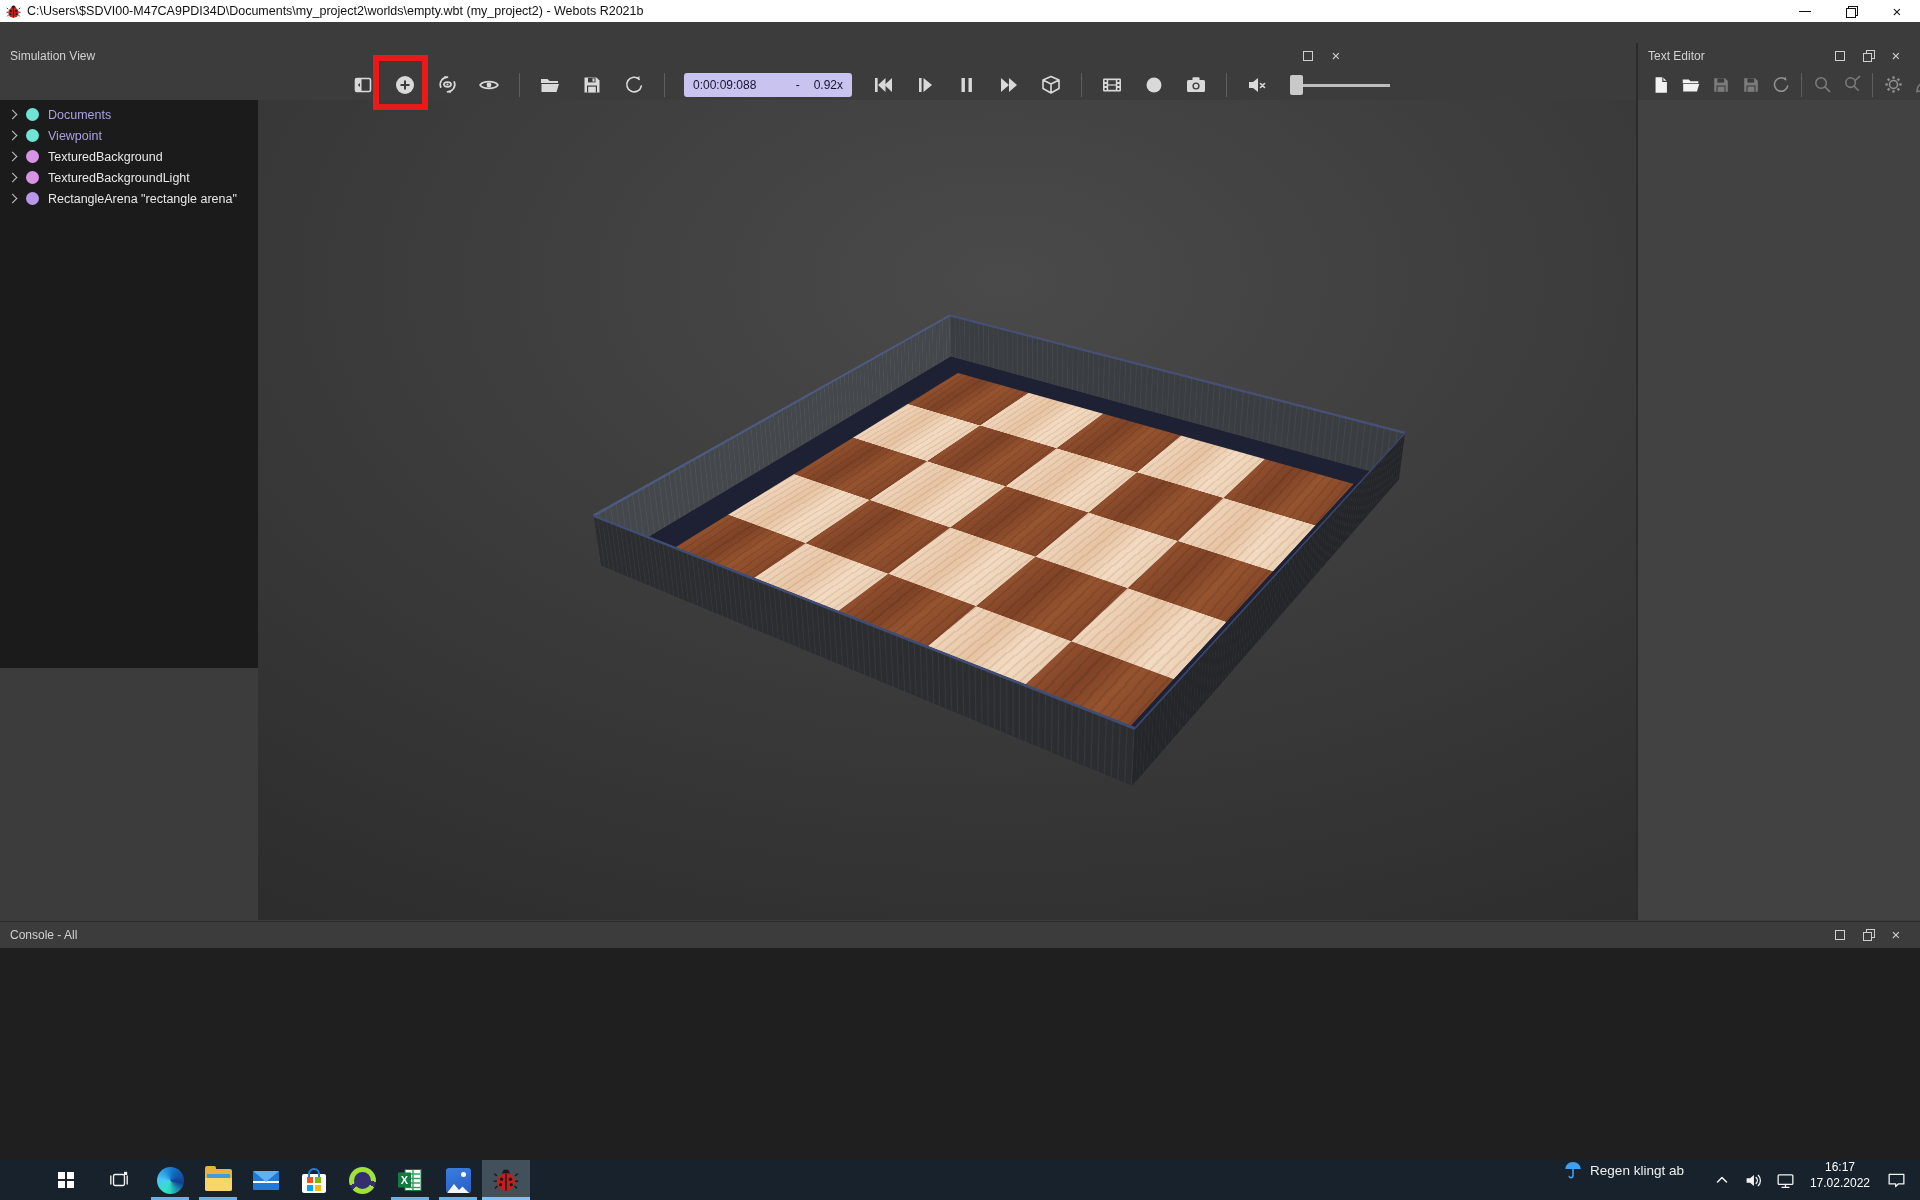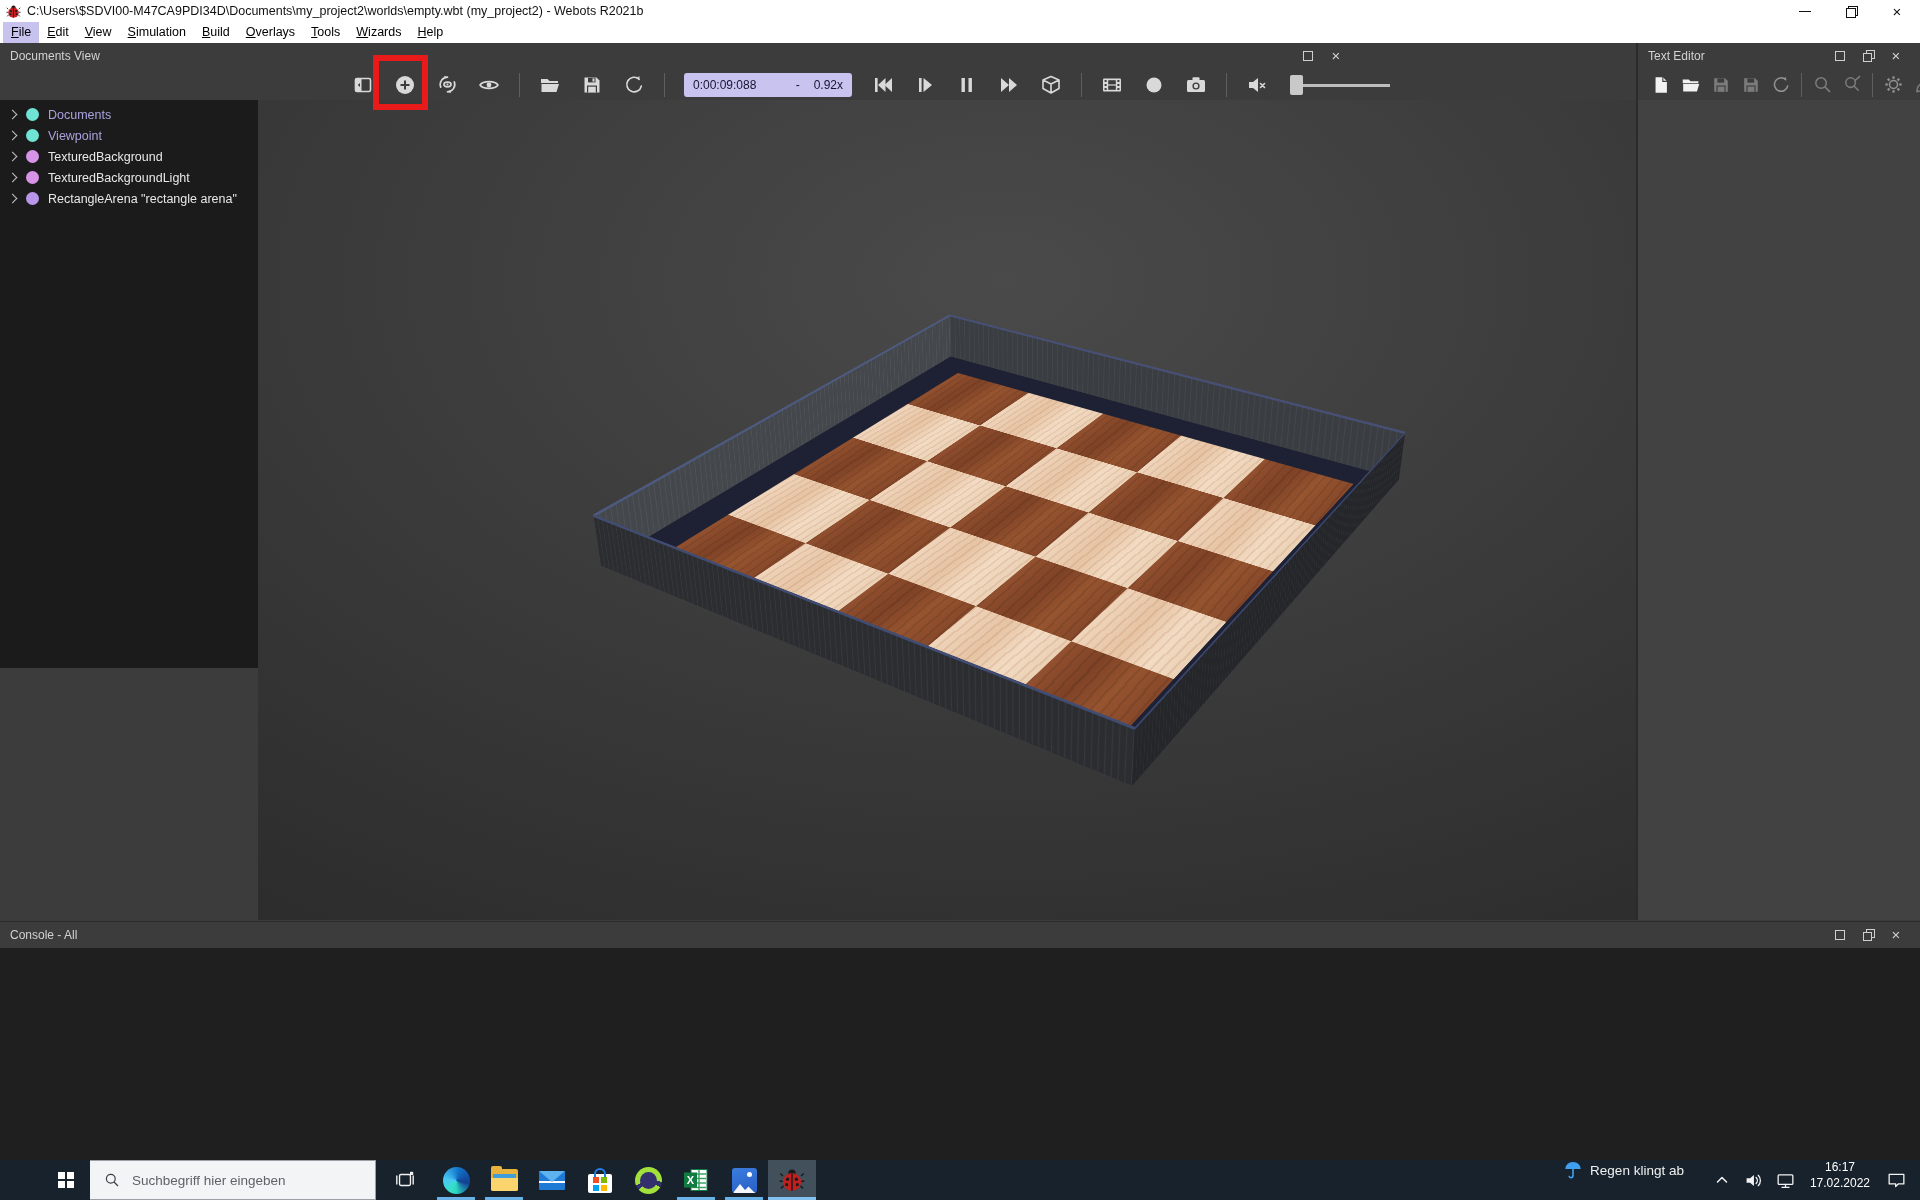--- a/index.html
+++ b/index.html
@@ -180,35 +180,24 @@
         </div>
       <div class="wc-btn">
           <span class="wc-rest"></span>
         </div>
       <div class="wc-btn">
           <span class="wc-close">×</span>
         </div>
     </div>
   </div>
 
-  <div class="menubar">
-    <span class="menu-item active"><u>F</u>ile</span>
-    <span class="menu-item"><u>E</u>dit</span>
-    <span class="menu-item"><u>V</u>iew</span>
-    <span class="menu-item"><u>S</u>imulation</span>
-    <span class="menu-item"><u>B</u>uild</span>
-    <span class="menu-item"><u>O</u>verlays</span>
-    <span class="menu-item"><u>T</u>ools</span>
-    <span class="menu-item"><u>W</u>izards</span>
-    <span class="menu-item"><u>H</u>elp</span>
-  </div>
 
   <div class="sim-view">
     <div class="panel-titlebar">
-      <span class="panel-title">Documents View</span>
+      <span class="panel-title">Simulation View</span>
       <div class="dock-btns" style="right:290px;">
         <div class="dock-btn">
             <span class="db-max"></span>
           </div>
         <div class="dock-btn">
             <span class="db-close">×</span>
           </div>
       </div>
     </div>
 
@@ -529,27 +518,20 @@
 
   <div class="taskbar">
     <div class="start-btn">
       <span class="win-logo">
           <span></span>
           <span></span>
           <span></span>
           <span></span>
         </span>
     </div>
-    <div class="search-box">
-      <svg width="16" height="16" viewBox="0 0 20 20">
-          <circle cx="8.5" cy="8.5" r="5.5" fill="none" stroke="#3c4043" stroke-width="1.5"></circle>
-          <path d="M12.5 12.5 L17.5 17.5" stroke="#3c4043" stroke-width="1.5"></path>
-        </svg>
-      <input class="search-input" type="text" placeholder="Suchbegriff hier eingeben" style="">
-    </div>
     <div class="taskview-btn">
       <svg width="20" height="20" viewBox="0 0 22 22">
           <rect x="5" y="5" width="12" height="12" rx="1.5" class="w-stroke"></rect>
           <path d="M2 6.5 V15.5 M20 6.5 V15.5" class="w-stroke" stroke-width="2"></path>
           <rect x="16.5" y="2" width="3.5" height="3.5" fill="#f2f2f2"></rect>
         </svg>
     </div>
     <div class="tb-apps">
       <div class="tb-app">
         <span class="ic-edge"></span>

